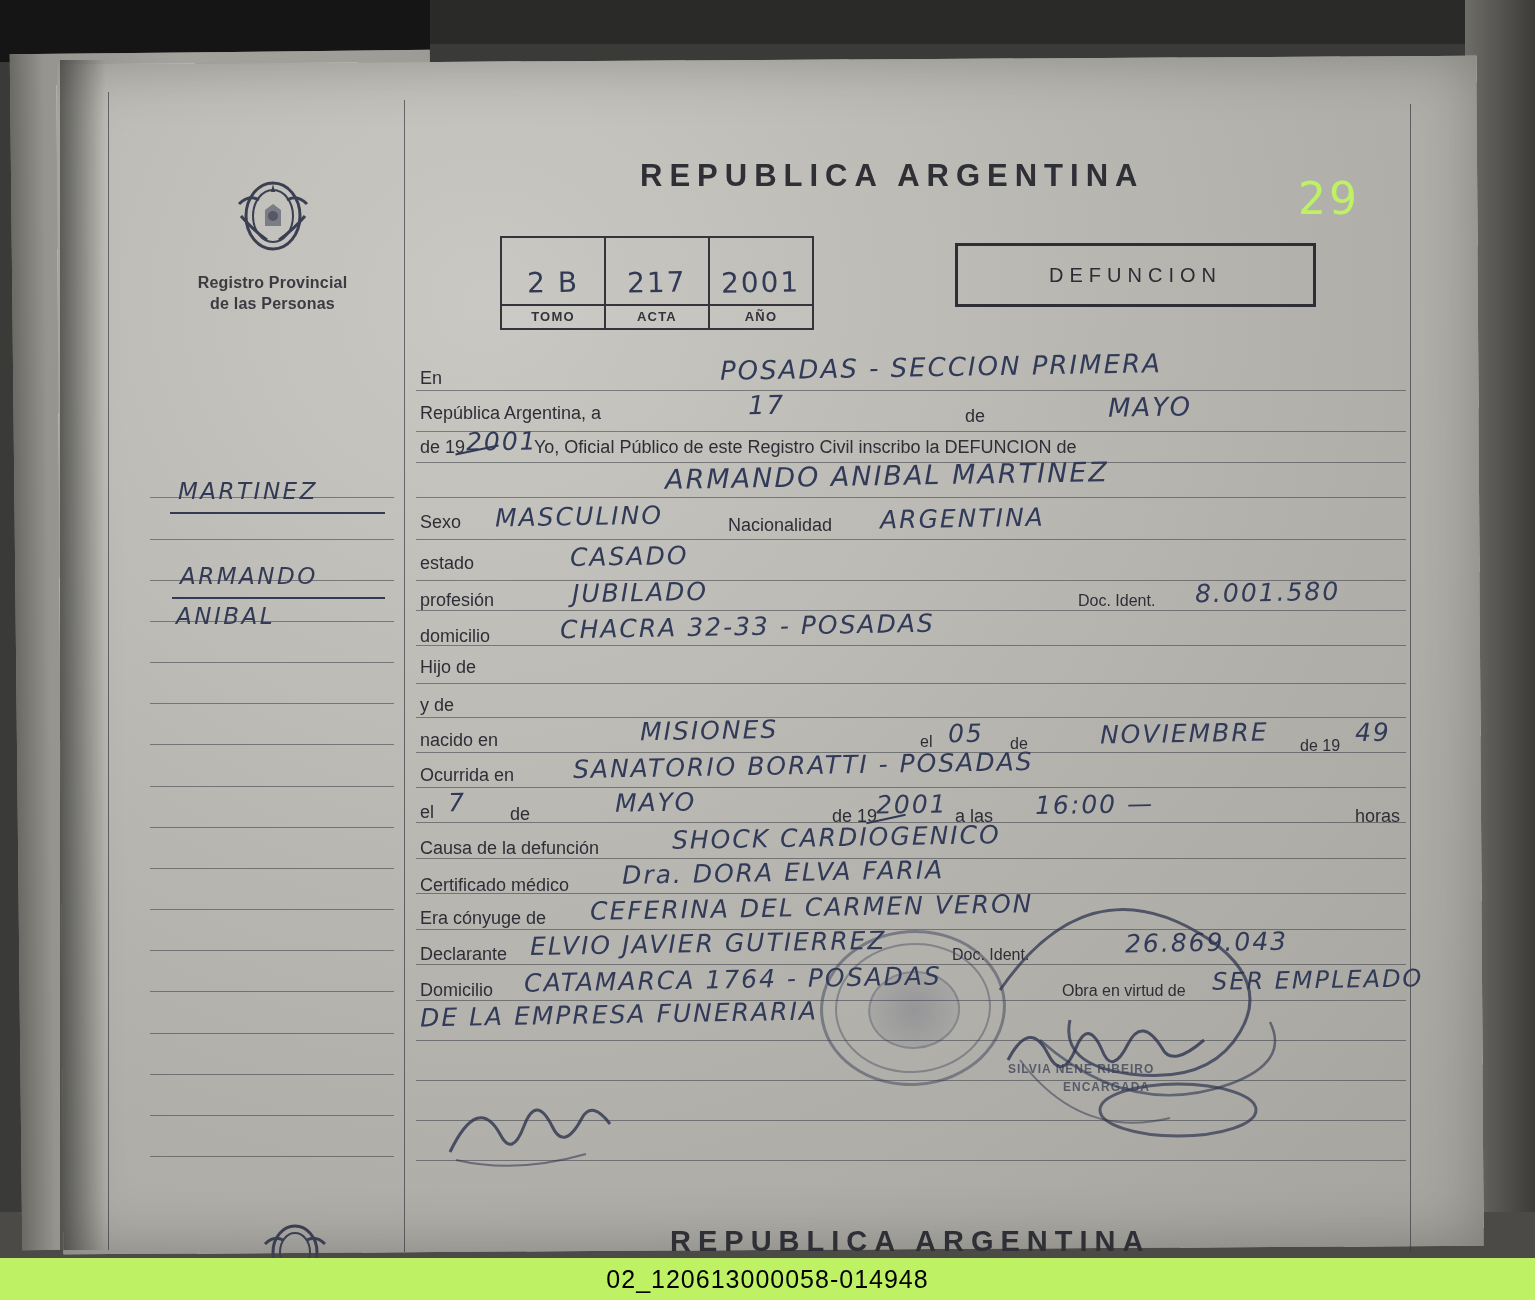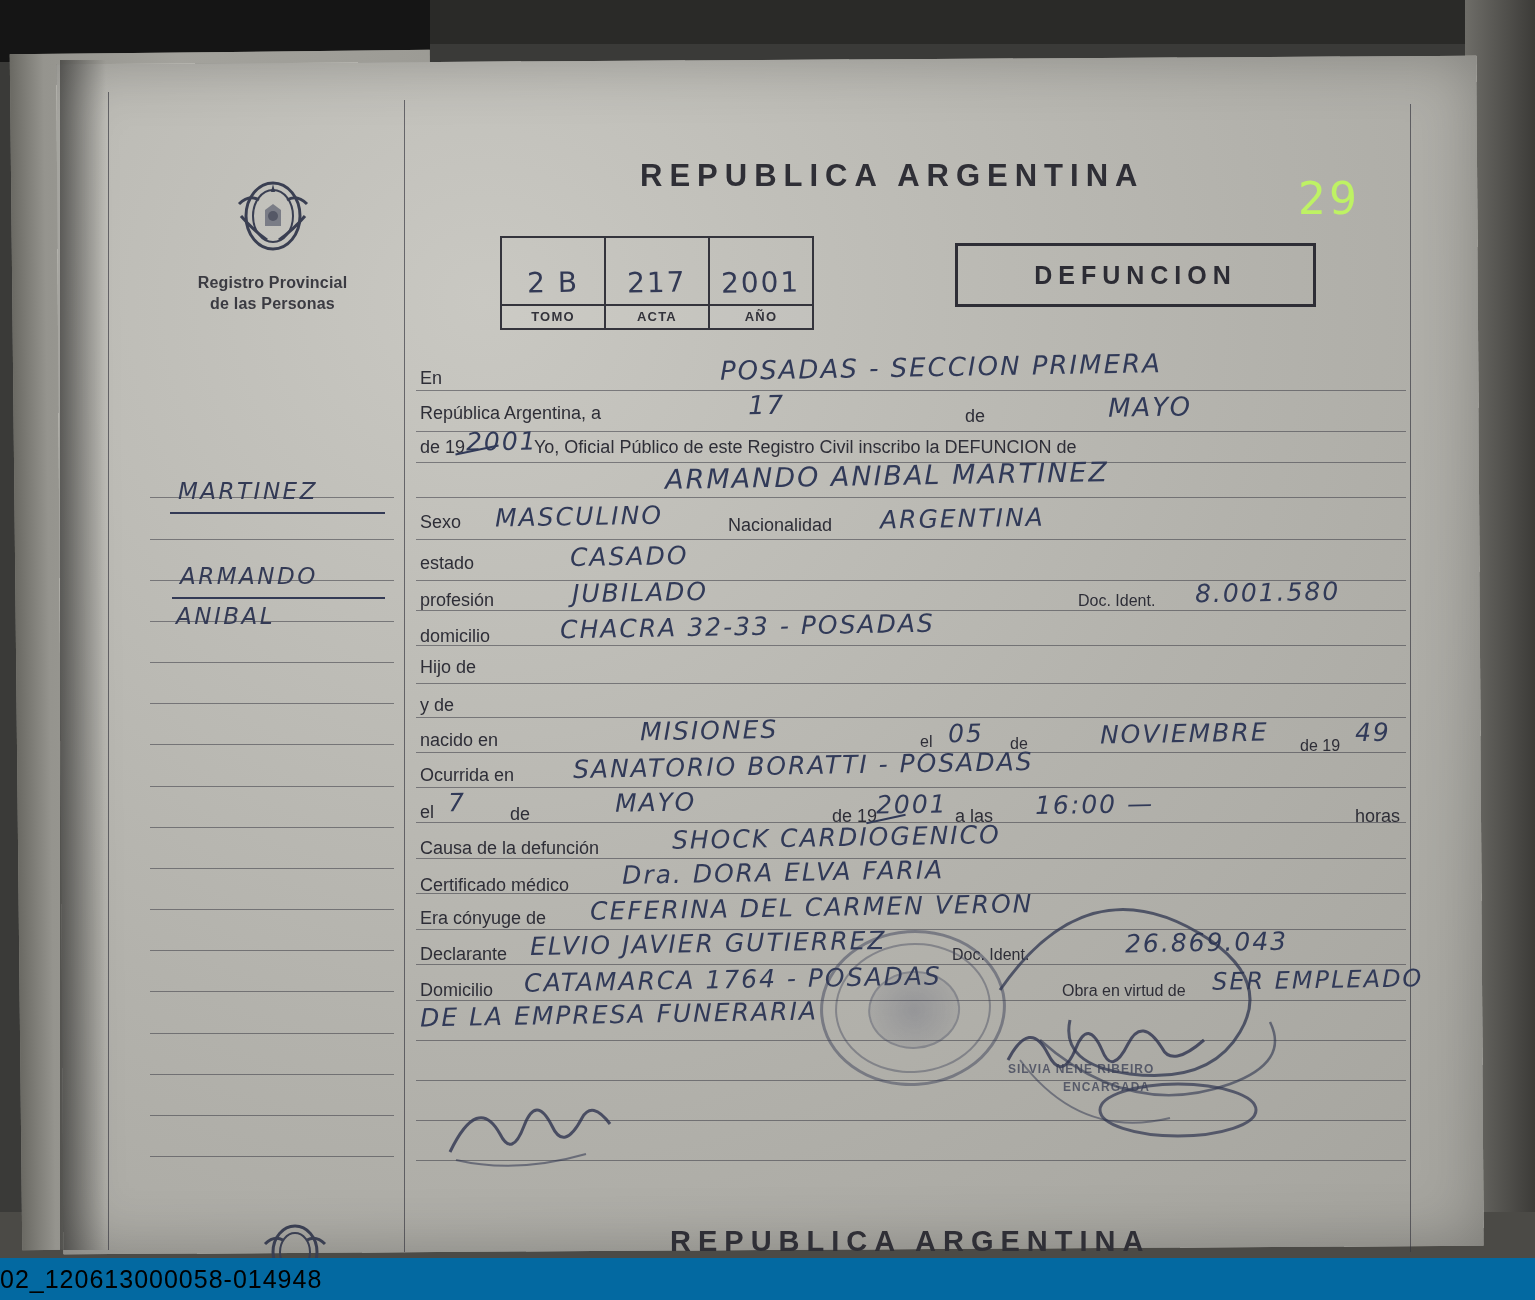--- a/index.html
+++ b/index.html
@@ -187,22 +187,22 @@
   .def-box {
     position: absolute;
     left: 955px; top: 243px;
     width: 355px; height: 58px;
     border: 3px solid #2e2e36;
     display: flex;
     align-items: center;
     justify-content: center;
   }
   .def-box span {
-    font-size: 25px;
-    font-weight: bold;
+    font-size: 20px;
+    font-weight: normal;
     letter-spacing: 6px;
     color: #2c2c34;
   }
 
   
   .lbl {
     position: absolute;
     font-size: 18px;
     color: #2e2e37;
     white-space: nowrap;
@@ -277,24 +277,24 @@
   }
   .next-crest {
     position:absolute; left: 255px; top: 1218px;
   }
 
   
   .caption {
     position: absolute;
     left: 0; bottom: 0;
     width: 1535px; height: 42px;
-    background: #0369a1;
+    background: #bef264;
     display: flex;
     align-items: center;
-    justify-content: flex-start;
+    justify-content: center;
   }
   .caption span {
     font-size: 25px;
     color: #000;
     letter-spacing: 1px;
     font-family: "Liberation Sans", sans-serif;
   }
   .cap-left, .cap-right {
     position:absolute; bottom:0; height:42px; background:#000;
   }

